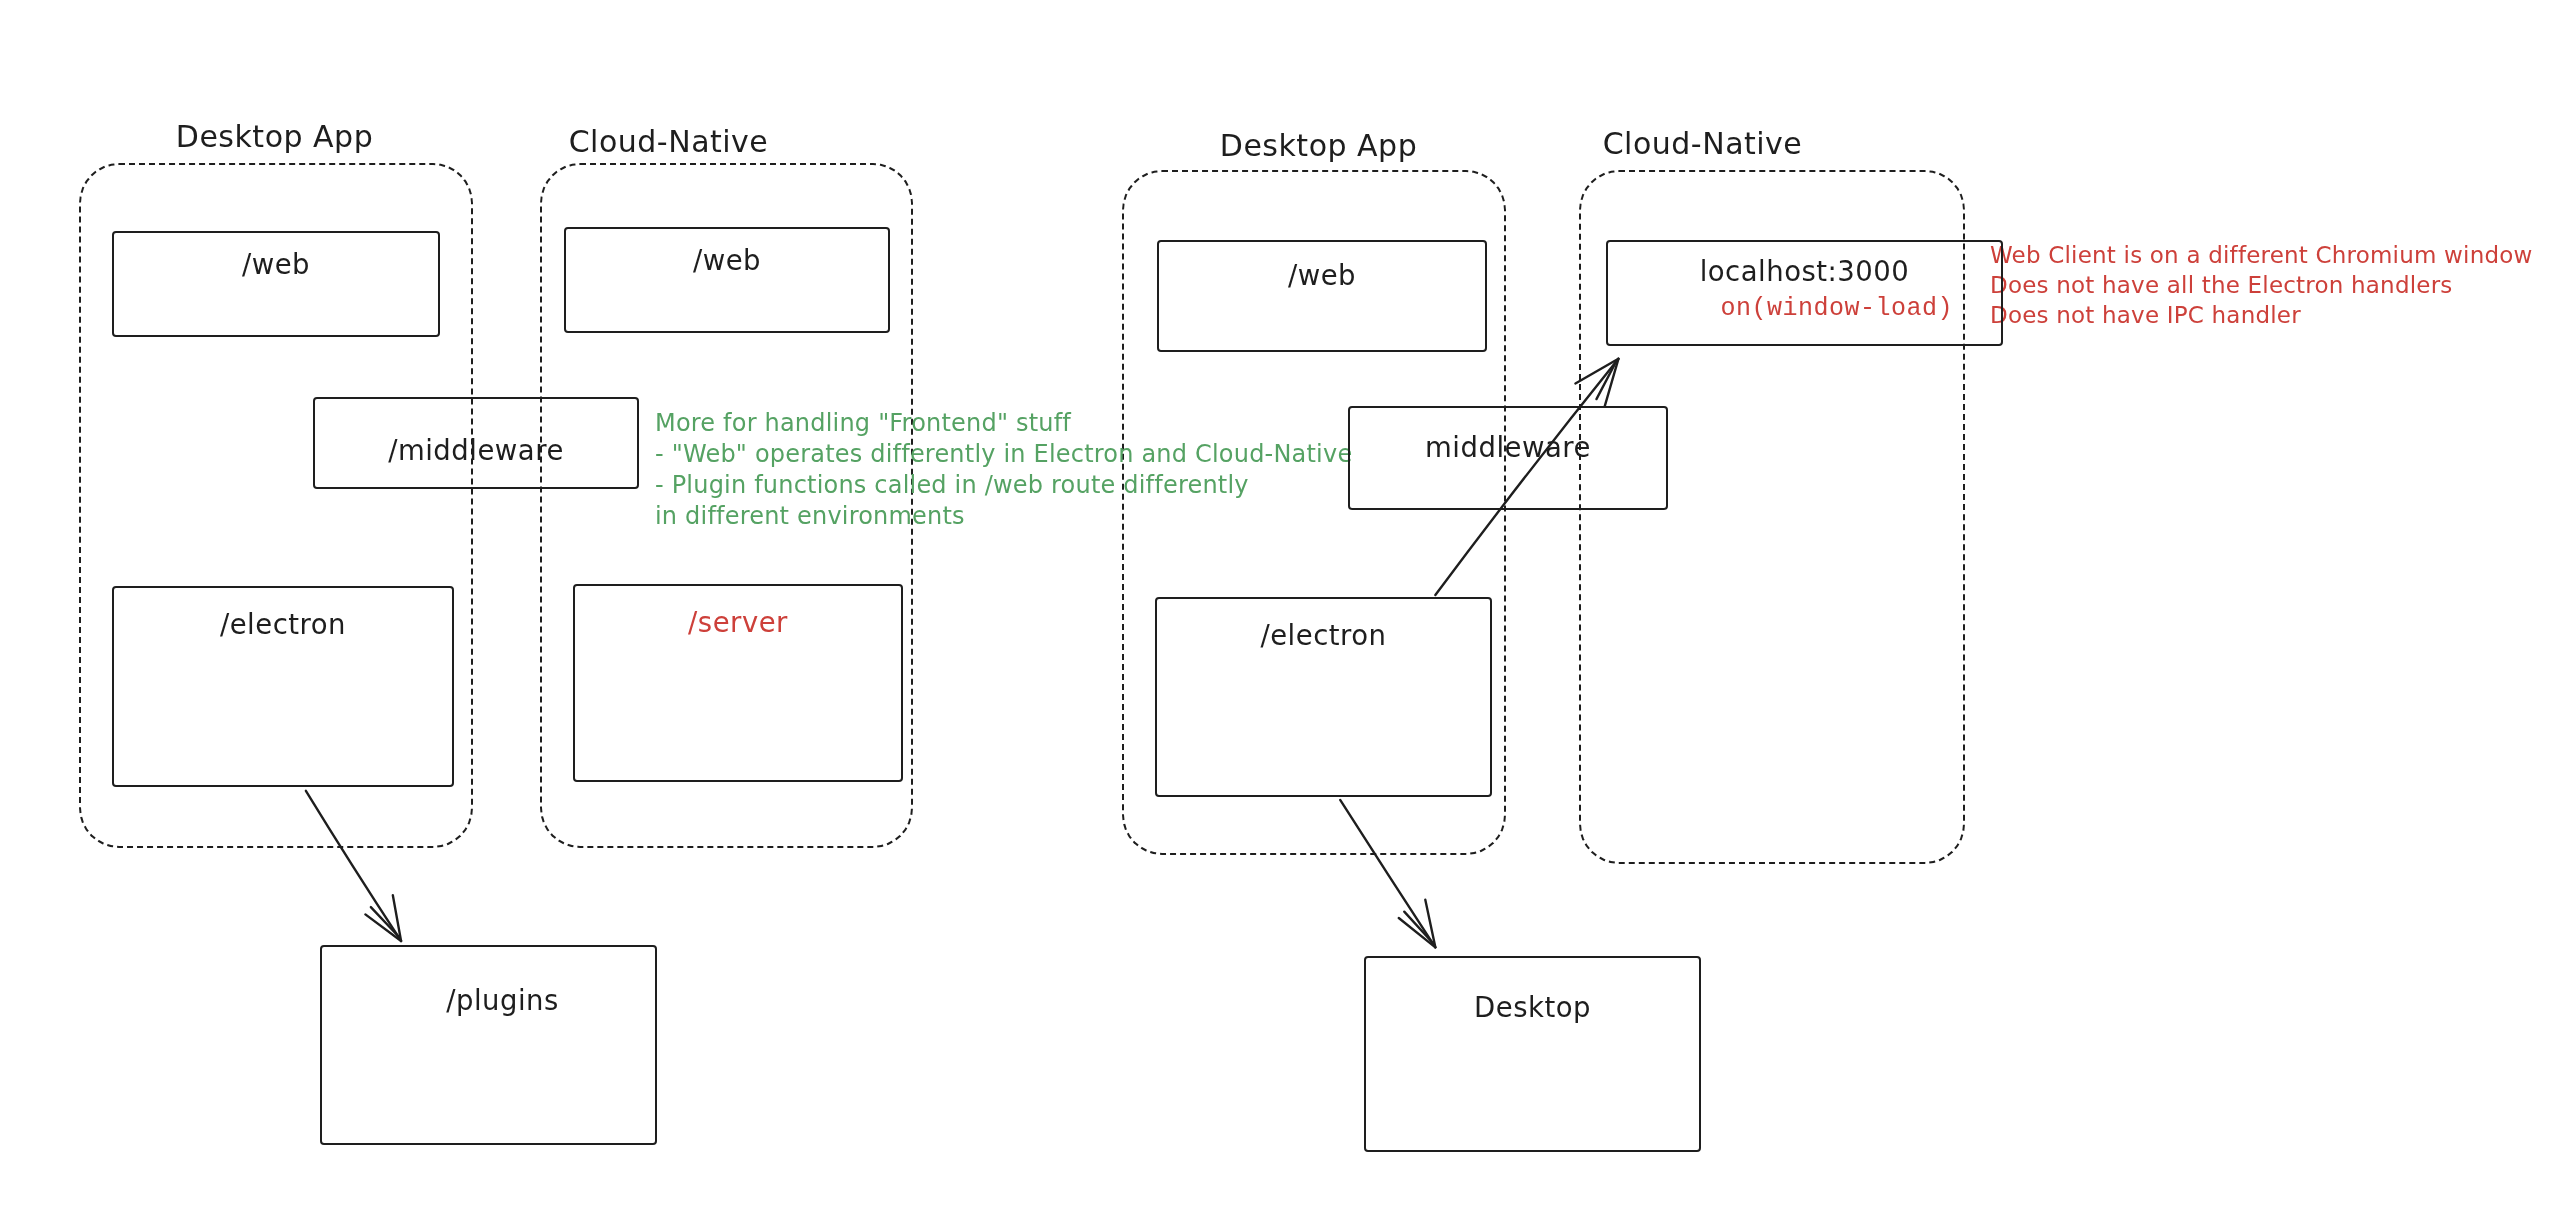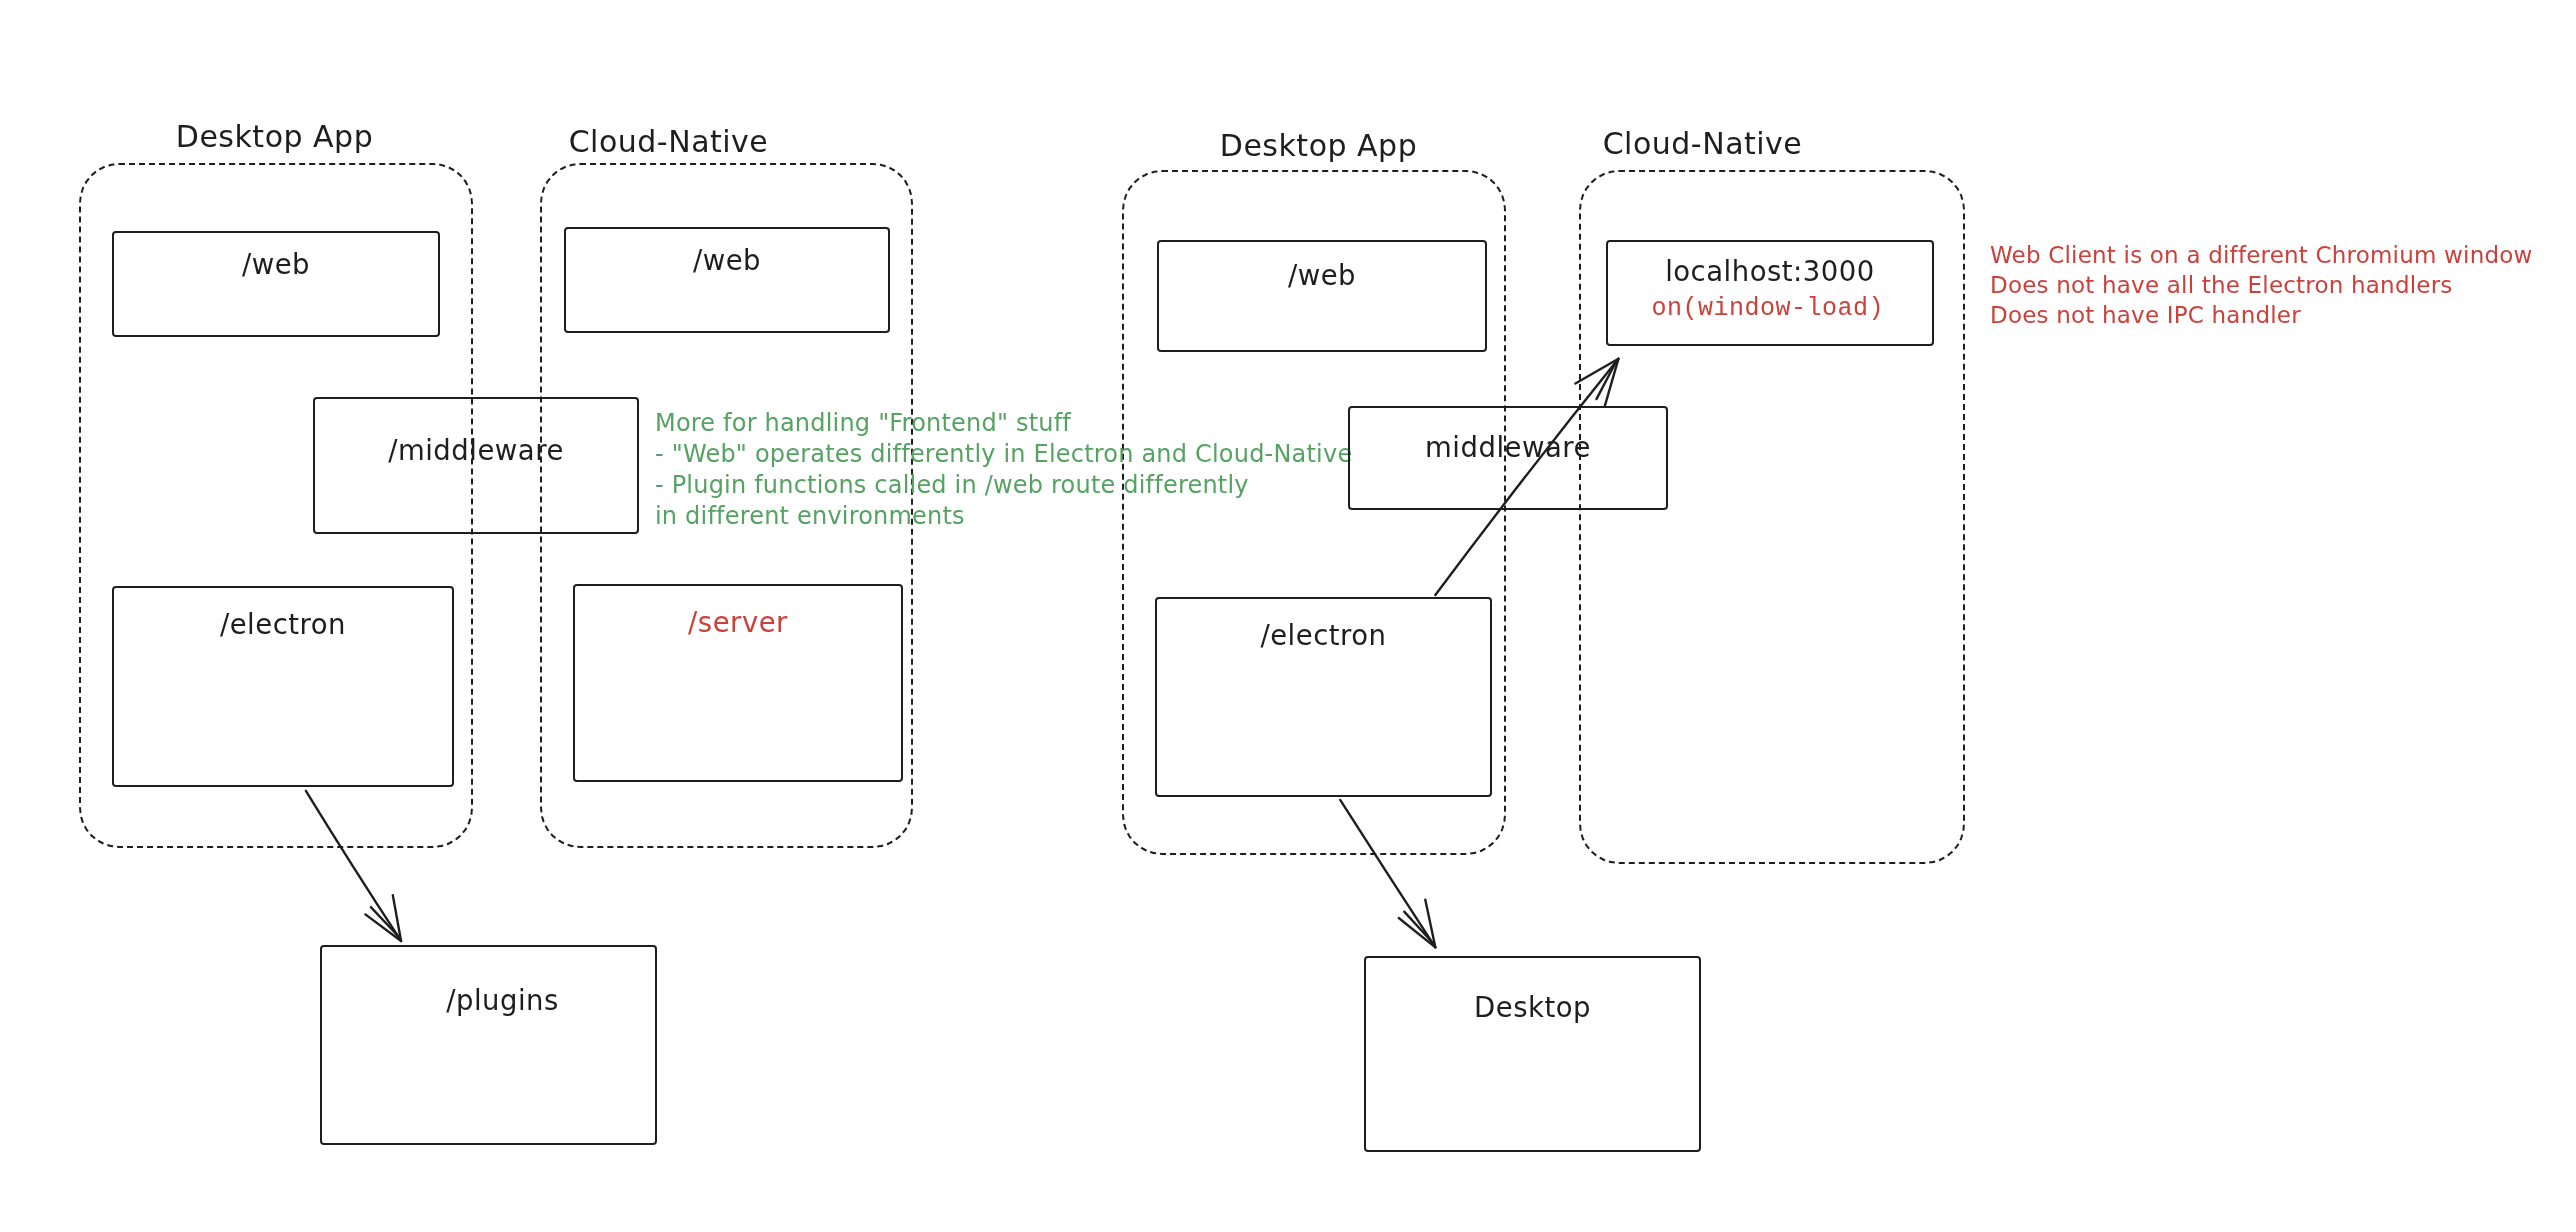--- a/index.html
+++ b/index.html
@@ -76,21 +76,21 @@
   <div class="container-dashed" style="left:540px;top:163px;width:373px;height:685px;"></div>
 
   <div class="box" style="left:112px;top:231px;width:328px;height:106px;padding-top:14.6px;">
     <span>/web</span>
   </div>
 
   <div class="box" style="left:564px;top:227px;width:326px;height:106px;padding-top:14.6px;">
     <span>/web</span>
   </div>
 
-  <div class="box" style="left:313px;top:397px;width:326px;height:137px;padding-top:35px;">
+  <div class="box" style="left:313px;top:397px;width:326px;height:92px;padding-top:35px;">
     <span>/middleware</span>
   </div>
 
   <div class="box" style="left:112px;top:586px;width:342px;height:201px;padding-top:20px;">
     <span>/electron</span>
   </div>
 
   <div class="box" style="left:562px;top:584px;width:330px;height:198px;padding-top:20px;margin-left:11px;">
     <span class="red-text">/server</span>
   </div>
@@ -109,21 +109,21 @@
   <div class="sec-label" style="left:1181px;top:128px;width:275px;">Desktop App</div>
   <div class="sec-label" style="left:1565px;top:126px;width:275px;">Cloud-Native</div>
 
   <div class="container-dashed" style="left:1122px;top:170px;width:384px;height:685px;"></div>
   <div class="container-dashed" style="left:1579px;top:170px;width:386px;height:694px;"></div>
 
   <div class="box" style="left:1157px;top:240px;width:330px;height:112px;padding-top:16.5px;">
     <span>/web</span>
   </div>
 
-  <div class="box" style="left:1606px;top:240px;width:328px;height:106px;padding-top:13px;">
+  <div class="box" style="left:1606px;top:240px;width:397px;height:106px;padding-top:13px;">
     <span>localhost:3000</span>
     <span class="sub-label red-text">on(window-load)</span>
   </div>
 
   <div class="box" style="left:1348px;top:406px;width:320px;height:104px;padding-top:23px;">
     <span>middleware</span>
   </div>
 
   <div class="box" style="left:1155px;top:597px;width:337px;height:200px;padding-top:20px;">
     <span>/electron</span>

